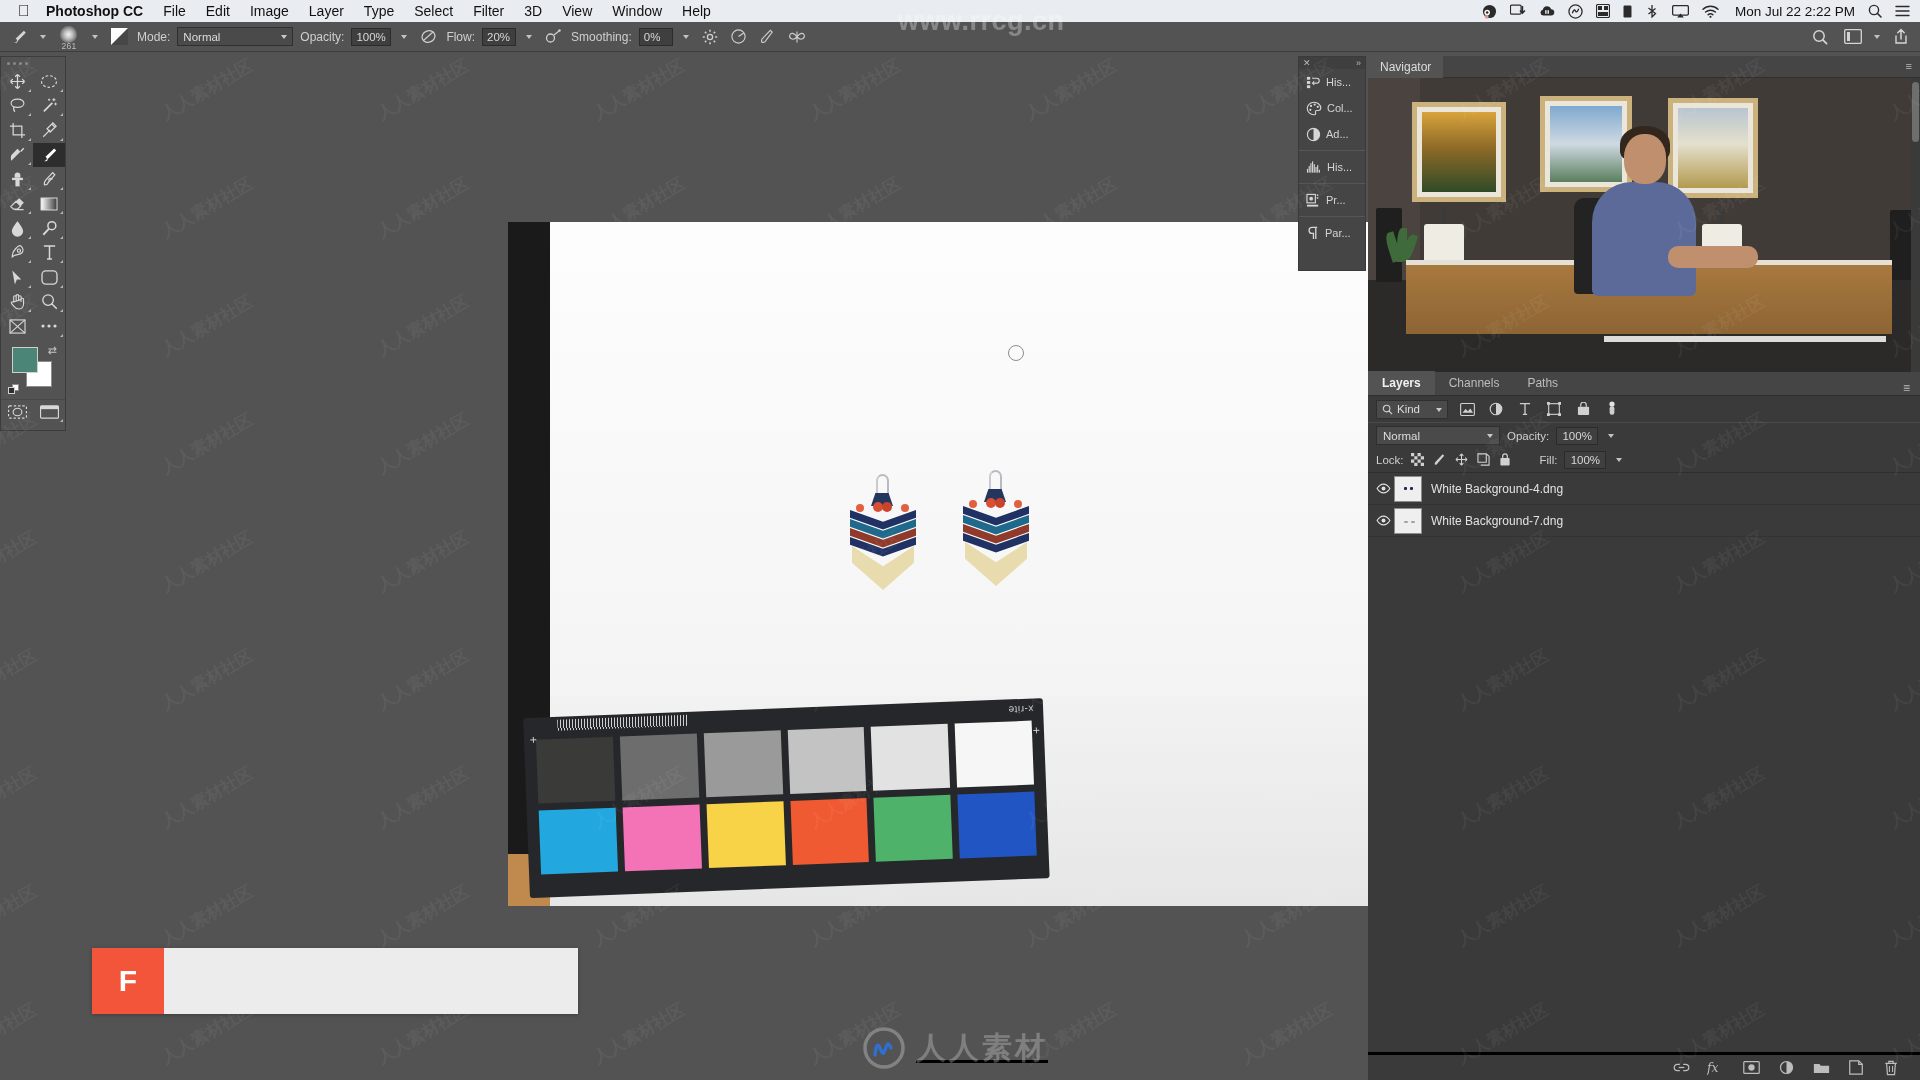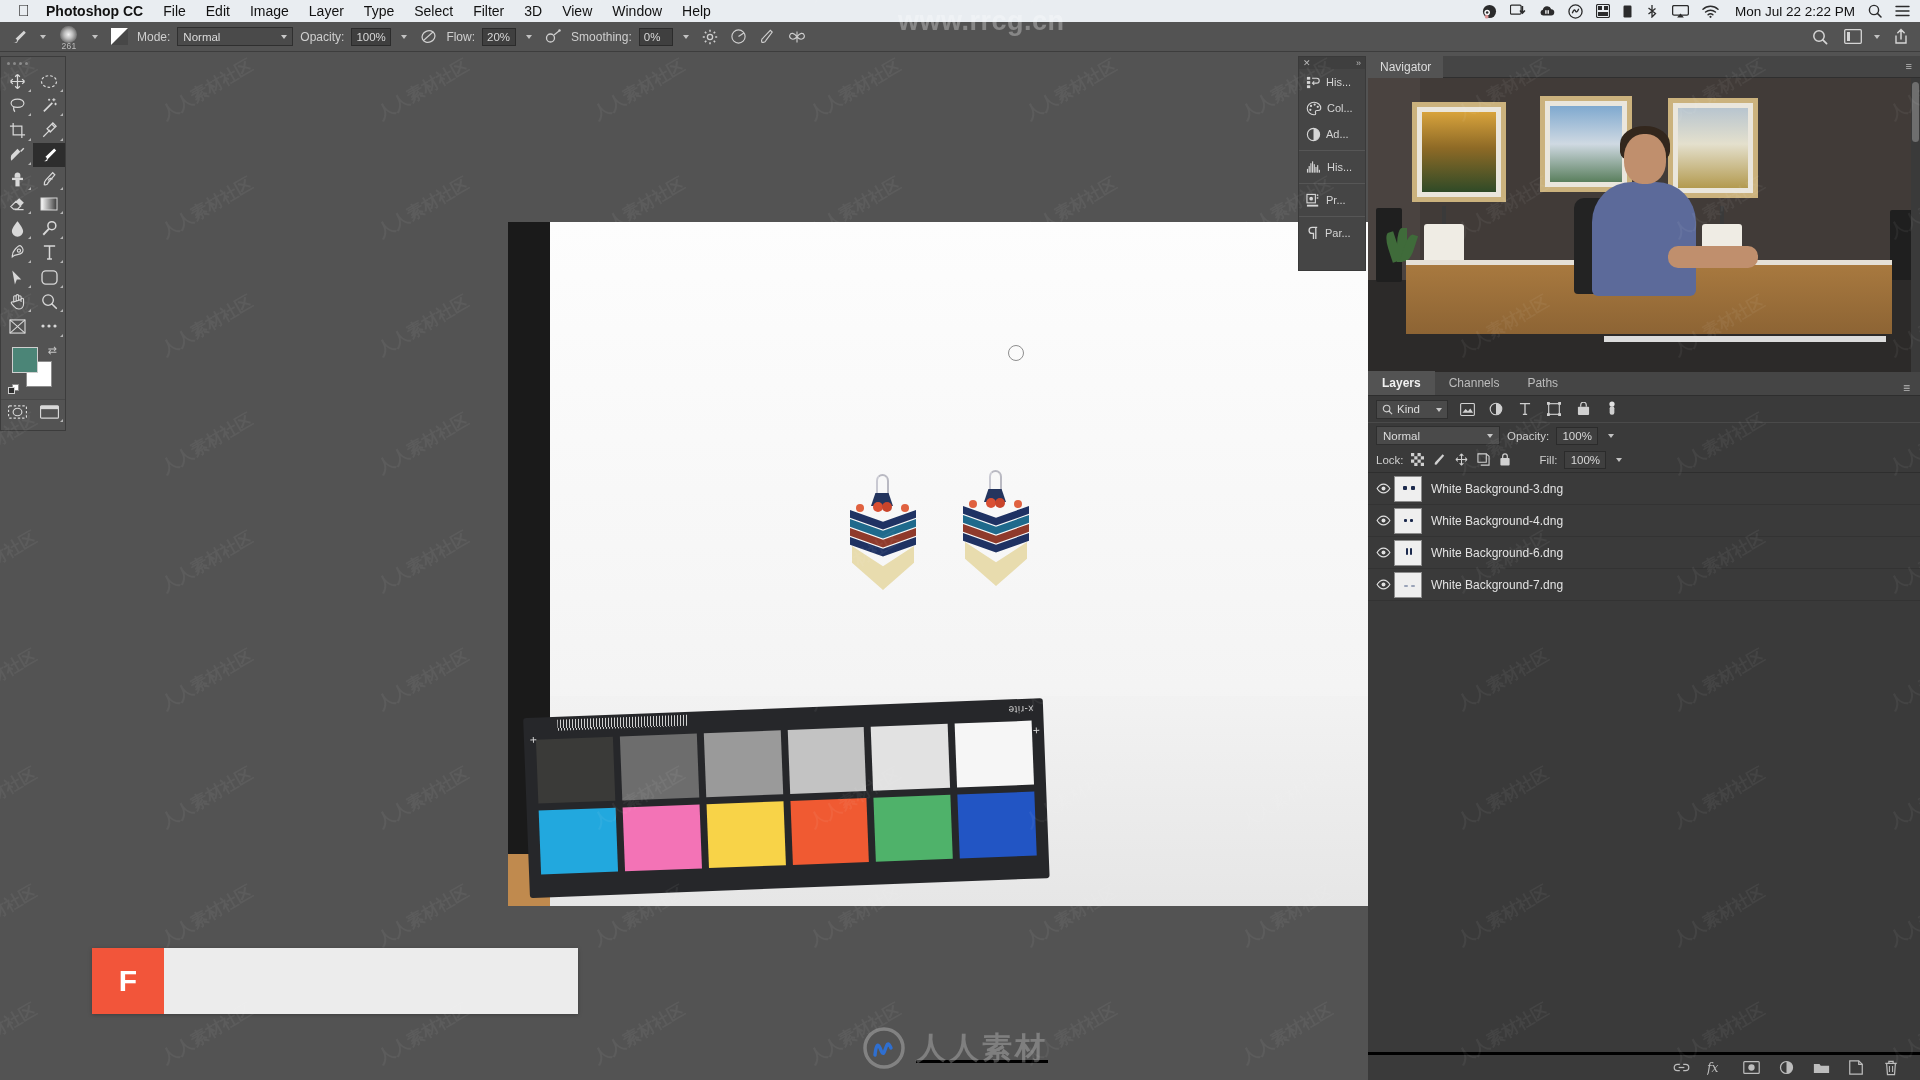--- a/index.html
+++ b/index.html
@@ -995,62 +995,36 @@
         </span>
         <span style="margin-left:22px">Fill:</span>
         <span class="ps-field" style="width:42px;justify-content:center">100%</span>
         <span class="caret-btn"></span>
       </div>
 
       <div class="layer-list">
 
 
 
-        <div class="layer-row">
-          <span class="eye">
-              <svg width="15" height="11" viewBox="0 0 16 11">
-                <path d="M8 .8C4 .8 1.2 5.5 1.2 5.5S4 10.2 8 10.2s6.8-4.7 6.8-4.7S12 .8 8 .8z" fill="none" stroke="#e0e0e0" stroke-width="1.2"></path>
-                <circle cx="8" cy="5.5" r="2.1" fill="#e0e0e0"></circle>
-              </svg>
-            </span>
-          <span class="lthumb">
-              <i class="tm-e" style="left:8px;top:9px;width:4px;height:4px"></i>
-              <i class="tm-e" style="left:16px;top:9px;width:4px;height:4px"></i>
-            </span>
-          <span class="lname">White Background-3.dng</span>
-        </div>
 
         <div class="layer-row">
           <span class="eye">
               <svg width="15" height="11" viewBox="0 0 16 11">
                 <path d="M8 .8C4 .8 1.2 5.5 1.2 5.5S4 10.2 8 10.2s6.8-4.7 6.8-4.7S12 .8 8 .8z" fill="none" stroke="#e0e0e0" stroke-width="1.2"></path>
                 <circle cx="8" cy="5.5" r="2.1" fill="#e0e0e0"></circle>
               </svg>
             </span>
           <span class="lthumb">
               <i class="tm-e" style="left:9px;top:10px;width:3px;height:3px"></i>
               <i class="tm-e" style="left:15px;top:10px;width:3px;height:3px"></i>
             </span>
           <span class="lname">White Background-4.dng</span>
         </div>
 
 
-        <div class="layer-row">
-          <span class="eye">
-              <svg width="15" height="11" viewBox="0 0 16 11">
-                <path d="M8 .8C4 .8 1.2 5.5 1.2 5.5S4 10.2 8 10.2s6.8-4.7 6.8-4.7S12 .8 8 .8z" fill="none" stroke="#e0e0e0" stroke-width="1.2"></path>
-                <circle cx="8" cy="5.5" r="2.1" fill="#e0e0e0"></circle>
-              </svg>
-            </span>
-          <span class="lthumb">
-              <i class="tm-e" style="left:11px;top:7px;width:2px;height:7px"></i>
-              <i class="tm-e" style="left:15px;top:7px;width:2px;height:7px"></i>
-            </span>
-          <span class="lname">White Background-6.dng</span>
-        </div>
 
         <div class="layer-row">
           <span class="eye">
               <svg width="15" height="11" viewBox="0 0 16 11">
                 <path d="M8 .8C4 .8 1.2 5.5 1.2 5.5S4 10.2 8 10.2s6.8-4.7 6.8-4.7S12 .8 8 .8z" fill="none" stroke="#e0e0e0" stroke-width="1.2"></path>
                 <circle cx="8" cy="5.5" r="2.1" fill="#e0e0e0"></circle>
               </svg>
             </span>
           <span class="lthumb">
               <i class="tm-e" style="left:9px;top:12px;width:4px;height:2px;background:#9aa3b8"></i>

